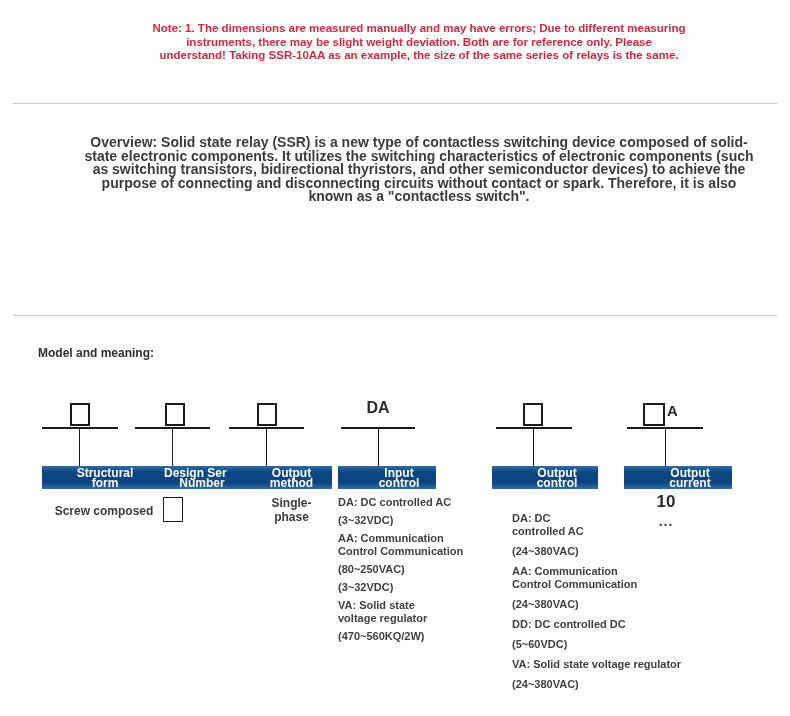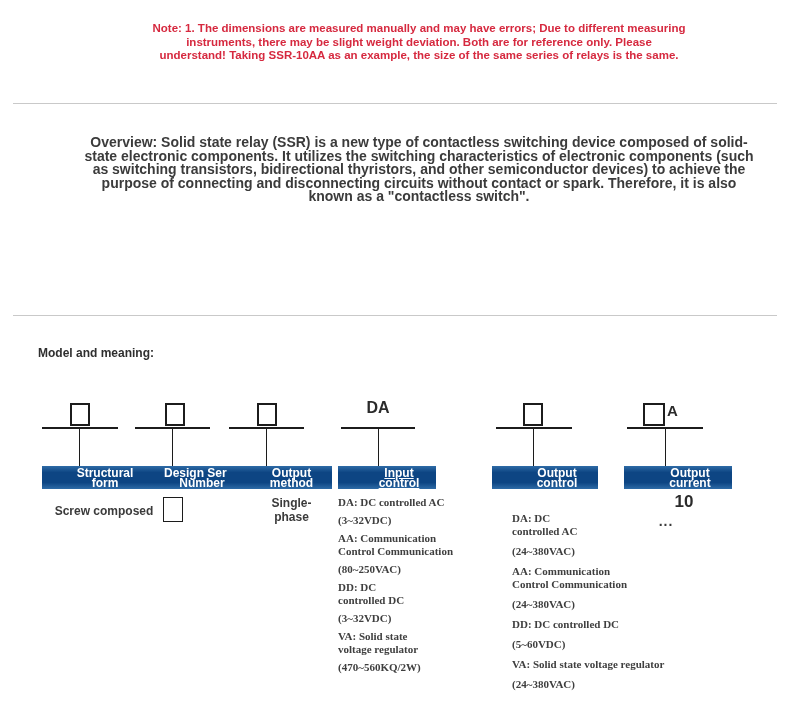--- a/index.html
+++ b/index.html
@@ -46,21 +46,21 @@
     position:absolute;color:#2b2b2b;font-size:15px;font-weight:600;
   }
   .detail{
     position:absolute;color:#3b3b3b;font-weight:bold;
     font-size:12px;line-height:14px;text-align:center;
   }
   .items{
     position:absolute;color:#3f3f3f;font-weight:bold;
     font-size:11px;line-height:13px;text-align:left;
   }
-  .items .item{white-space:pre-line;margin-bottom:5px;font-family:Liberation Serif, serif;}
+  .items .item{white-space:pre-line;margin-bottom:5px;}
   .items.wide .item{margin-bottom:7px;}
   .big-num{
     position:absolute;text-align:center;color:#2b2b2b;
     font-size:17px;font-weight:600;
   }
   .dots{
     position:absolute;text-align:center;color:#3b3b3b;
     font-size:14px;font-weight:bold;letter-spacing:1px;
   }
 </style>
@@ -101,30 +101,28 @@
 <div class="hline" style="left:229px;top:427px;width:75px;"></div>
 <div class="vline" style="left:266px;top:429px;height:38px;"></div>
 <div class="bluebox pre" style="left:227px;top:466px;width:81px;">Output
 method</div>
 <div class="detail pre" style="left:227px;top:496px;width:81px;">Single-
 phase</div>
 
 <div class="hdr-text" style="left:341px;top:399px;width:74px;">DA</div>
 <div class="hline" style="left:341px;top:427px;width:74px;"></div>
 <div class="vline" style="left:378px;top:429px;height:38px;"></div>
-<div class="bluebox pre" style="left:338px;top:466px;width:74px;text-decoration:underline;">Input
+<div class="bluebox pre" style="left:338px;top:466px;width:74px;">Input
 control</div>
 <div class="items" style="left:338px;top:496px;width:130px;">
     <div class="item">DA: DC controlled AC</div>
     <div class="item">(3~32VDC)</div>
     <div class="item">AA: Communication
 Control Communication</div>
     <div class="item">(80~250VAC)</div>
-    <div class="item">DD: DC
-controlled DC</div>
     <div class="item">(3~32VDC)</div>
     <div class="item">VA: Solid state
 voltage regulator</div>
     <div class="item">(470~560KQ/2W)</div>
   </div>
 
 <div class="sq" style="left:523px;top:403px;"></div>
 <div class="hline" style="left:496px;top:427px;width:76px;"></div>
 <div class="vline" style="left:533px;top:429px;height:38px;"></div>
 <div class="bluebox pre" style="left:492px;top:466px;width:82px;">Output
@@ -141,14 +139,14 @@
     <div class="item">VA: Solid state voltage regulator</div>
     <div class="item">(24~380VAC)</div>
   </div>
 
 <div class="sq" style="left:643px;top:403px;width:18px;"></div>
 <div class="hdr-letter" style="left:667px;top:402px;">A</div>
 <div class="hline" style="left:627px;top:427px;width:76px;"></div>
 <div class="vline" style="left:665px;top:429px;height:38px;"></div>
 <div class="bluebox pre" style="left:624px;top:466px;width:84px;">Output
 current</div>
-<div class="big-num" style="left:642px;top:492px;width:84px;">10</div>
+<div class="big-num" style="left:624px;top:492px;width:84px;">10</div>
 <div class="dots" style="left:624px;top:513px;width:84px;">...</div>
 
 </body></html>

